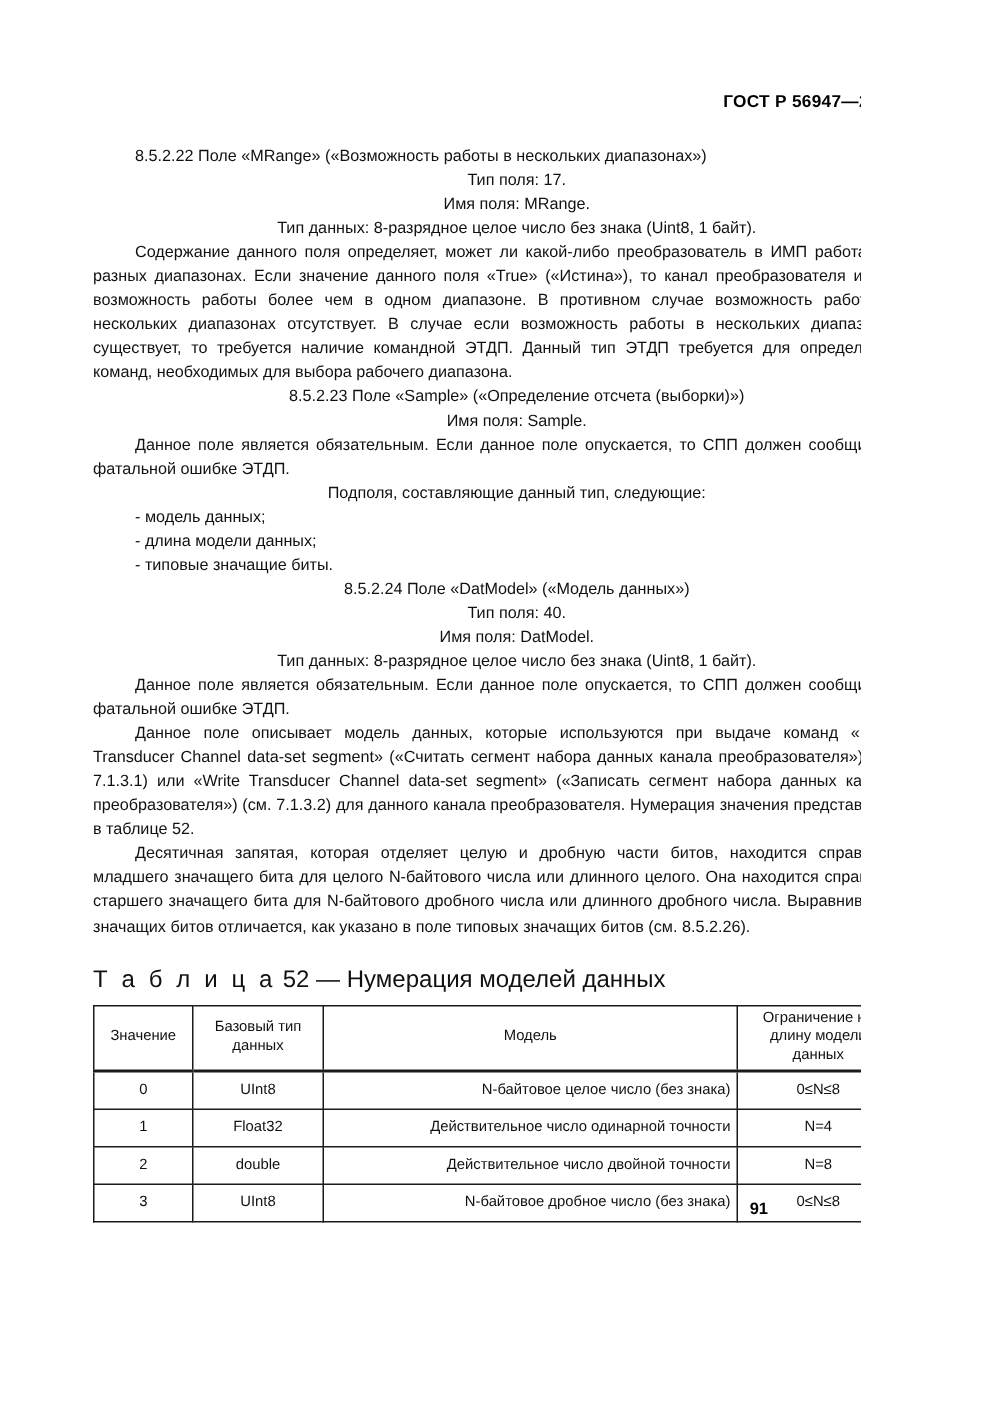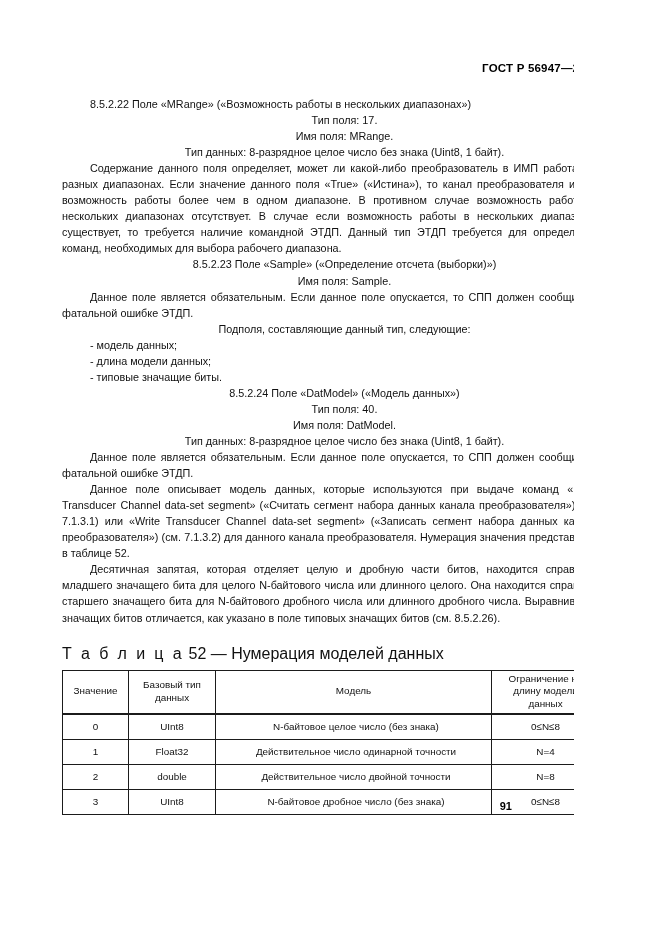--- a/index.html
+++ b/index.html
@@ -84,21 +84,21 @@
   }
   table.data-table thead tr th {
     border-bottom-width: 2px;
   }
   table.data-table tbody td {
     height: 22px;
     text-align: center;
     padding: 1px 4px;
   }
   table.data-table tbody td.model-cell {
-    text-align: center;
+    text-align: right;
     padding-left: 9px;
   }
   .col-value  { width: 66px; }
   .col-base   { width: 87px; }
   .col-model  { width: 276px; }
   .col-limit  { width: 108px; }
   .page-number {
     position: absolute;
     right: 62px;
     top: 800px;

